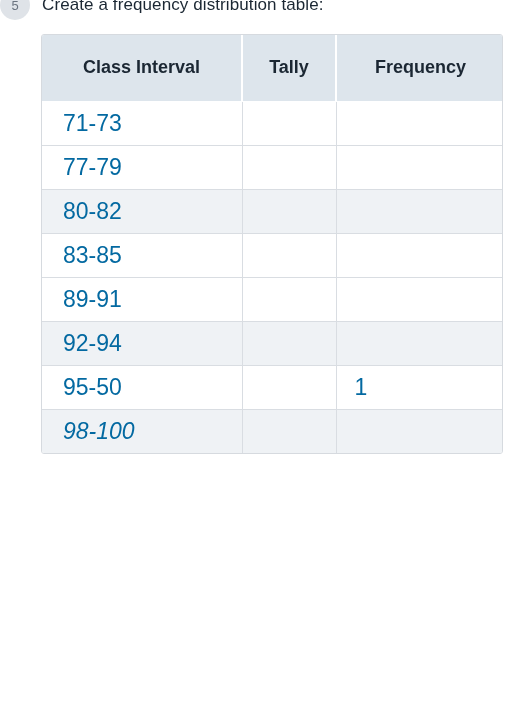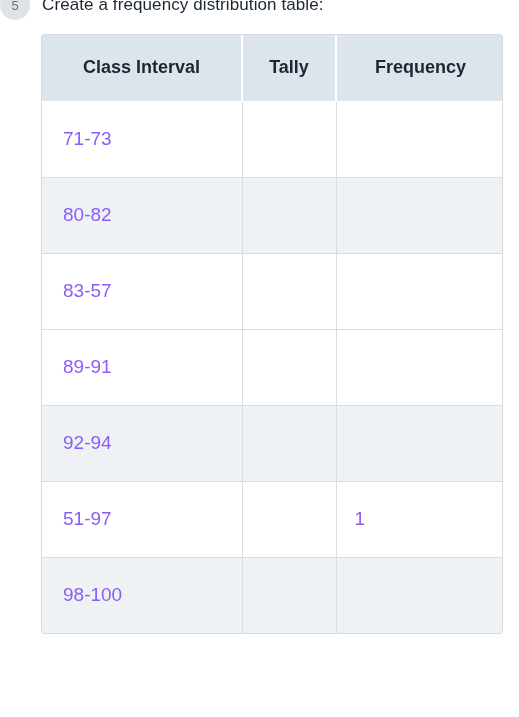--- a/index.html
+++ b/index.html
@@ -78,32 +78,32 @@
     height: 66px;
     padding: 0 16px;
     border-right: 2px solid #ffffff;
     border-bottom: 1px solid #ffffff;
     box-sizing: border-box;
     font-family: "Liberation Sans", sans-serif;
   }
   thead th:last-child { border-right: none; }
 
   tbody td {
-    height: 76px;
-    font-size: 19px;
-    color: #8b5cf6;
+    height: 44px;
+    font-size: 23px;
+    color: #0369a1;
     padding: 0 0 0 21px;
     border-right: 1px solid #d9dde2;
     border-bottom: 1px solid #d9dde2;
     box-sizing: border-box;
     vertical-align: middle;
     font-family: "Liberation Sans", sans-serif;
   }
   tbody td:last-child { border-right: none; }
-  tbody tr:last-child td { border-bottom: none; }
+  tbody tr:last-child td { border-bottom: none; font-style: italic; }
   tbody tr.striped td { background: #eff2f5; }
   tbody tr.plain td { background: #ffffff; }
   tbody td.cell-tally, tbody td.cell-freq { padding-left: 18px; }
 </style>
 </head>
 <body>
 
 <div class="question-header">
   <div class="q-badge">5</div>
   <div class="q-prompt">Create a frequency distribution table:</div>
@@ -122,42 +122,47 @@
         <th>Tally</th>
         <th>Frequency</th>
       </tr>
     </thead>
     <tbody>
       <tr class="plain">
         <td class="cell-interval">71-73</td>
         <td class="cell-tally"></td>
         <td class="cell-freq"></td>
       </tr>
+      <tr class="plain">
+        <td class="cell-interval">77-79</td>
+        <td class="cell-tally"></td>
+        <td class="cell-freq"></td>
+      </tr>
       <tr class="striped">
         <td class="cell-interval">80-82</td>
         <td class="cell-tally"></td>
         <td class="cell-freq"></td>
       </tr>
       <tr class="plain">
-        <td class="cell-interval">83-57</td>
+        <td class="cell-interval">83-85</td>
         <td class="cell-tally"></td>
         <td class="cell-freq"></td>
       </tr>
       <tr class="plain">
         <td class="cell-interval">89-91</td>
         <td class="cell-tally"></td>
         <td class="cell-freq"></td>
       </tr>
       <tr class="striped">
         <td class="cell-interval">92-94</td>
         <td class="cell-tally"></td>
         <td class="cell-freq"></td>
       </tr>
       <tr class="plain">
-        <td class="cell-interval">51-97</td>
+        <td class="cell-interval">95-50</td>
         <td class="cell-tally"></td>
         <td class="cell-freq">1</td>
       </tr>
       <tr class="striped">
         <td class="cell-interval">98-100</td>
         <td class="cell-tally"></td>
         <td class="cell-freq"></td>
       </tr>
     </tbody>
   </table>

